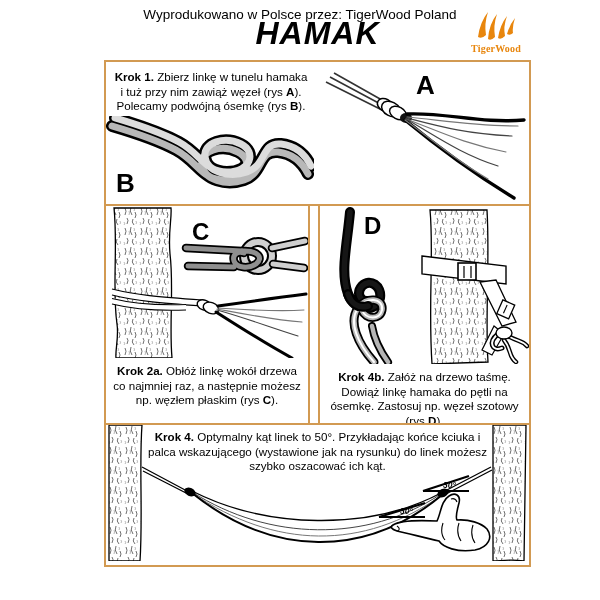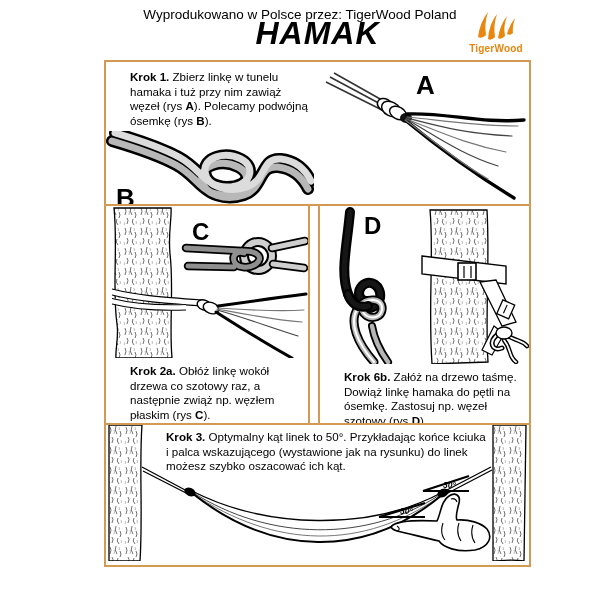--- a/index.html
+++ b/index.html
@@ -14,27 +14,27 @@
     font-family:"Liberation Sans",sans-serif;color:var(--ink);
   }
   .page{position:relative;width:600px;height:600px;background:#fff;}
   .content{position:absolute;left:104px;top:0;width:427px;}
   .header{position:relative;height:53px;}
   .title{
     text-align:center;font-size:32px;font-weight:bold;font-style:italic;
     letter-spacing:1px;padding-top:8px;
   }
   .logo{position:absolute;right:0;top:3px;width:70px;text-align:center;}
-  .logo-text{color:var(--logo-orange);font-weight:bold;font-size:10px;margin-top:-3px;letter-spacing:.2px;}
+  .logo-text{color:var(--logo-orange);font-weight:bold;font-size:10px;margin-top:-3px;letter-spacing:.2px;font-family:Liberation Serif, serif;}
   .frame{border:2px solid var(--accent);}
   .hrule{border-top:2px solid var(--accent);height:0;}
   .row1{height:142px;display:flex;overflow:hidden;}
   .r1-left{width:210px;padding-top:6px;}
   .r1-right{flex:1;position:relative;}
-  .step-text{font-size:11.6px;line-height:1.27;padding:2px 6px;margin-left:18px;}
+  .step-text{font-size:11.6px;line-height:1.27;text-align:center;padding:2px 6px;}
   .row2{display:flex;height:217px;overflow:hidden;}
   .cell-c{width:206px;border-right:2px solid var(--accent);}
   .cell-gap{width:9px;}
   .cell-d{flex:1;border-left:2px solid var(--accent);}
   .row3{position:relative;height:140px;overflow:hidden;}
   .row3 .step-text{position:absolute;left:36px;right:36px;top:3px;z-index:2;}
   .scene{position:absolute;left:1px;top:0;z-index:1;}
   .footer{text-align:center;margin-top:7px;font-size:13.5px;line-height:1.25;}
   svg text.fig-label{font-family:"Liberation Sans",sans-serif;font-weight:bold;}
   svg text.angle{font-family:"Liberation Sans",sans-serif;font-weight:bold;font-style:italic;}
@@ -138,21 +138,21 @@
               <circle cx="152" cy="50" r="14" stroke="#000" stroke-width="10"></circle>
               <circle cx="152" cy="50" r="14" stroke="#cfcfcf" stroke-width="6"></circle>
               <path d="M166,42 L199,35 M167,58 L198,62" stroke="#000" stroke-width="8.5"></path>
               <path d="M166,42 L199,35 M167,58 L198,62" stroke="#cfcfcf" stroke-width="5"></path>
               <path d="M80,42 L136,45 M82,60 L128,61" stroke="#000" stroke-width="8.5"></path>
               <path d="M136,45 C152,44 158,52 150,58 C143,63 130,62 128,55 C126,48 132,45 138,47" stroke="#000" stroke-width="8.5"></path>
               <path d="M80,42 L136,45 M82,60 L128,61" stroke="#8f8f8f" stroke-width="5"></path>
               <path d="M136,45 C152,44 158,52 150,58 C143,63 130,62 128,55 C126,48 132,45 138,47" stroke="#8f8f8f" stroke-width="5"></path>
             </g>
           </svg>
-          <div class="step-text"><b>Krok 2a.</b><span> Obłóż linkę wokół drzewa co szotowy raz, a następnie zwiąż np. węzłem płaskim (rys </span><b>C</b><span>).</span></div>
+          <div class="step-text"><b>Krok 2a.</b><span> Obłóż linkę wokół drzewa co najmniej raz, a następnie możesz np. węzłem płaskim (rys </span><b>C</b><span>).</span></div>
         </div>
         <div class="cell-gap"></div>
         <div class="cell-d">
           <svg width="209" height="158" viewBox="0 0 209 158">
             <text class="fig-label" x="44" y="28" font-size="24">D</text>
             <g fill="none" stroke-linecap="round">
               <path d="M30,6 C27,40 20,66 28,88 C34,104 56,108 60,92 C62,80 50,72 42,80 C36,87 40,96 48,95" stroke="#000" stroke-width="10"></path>
               <path d="M30,6 C27,40 20,66 28,88 C34,104 56,108 60,92 C62,80 50,72 42,80 C36,87 40,96 48,95" stroke="#161616" stroke-width="5.5"></path>
               <path d="M68,156 C58,142 54,132 52,120" stroke="#000" stroke-width="8"></path>
               <path d="M68,156 C58,142 54,132 52,120" stroke="#b5b5b5" stroke-width="4.5"></path>
@@ -177,28 +177,28 @@
             <g fill="none" stroke-linecap="round">
               <path d="M178,128 C168,136 172,146 182,142" stroke="#000" stroke-width="5"></path>
               <path d="M178,128 C168,136 172,146 182,142" stroke="#fff" stroke-width="2"></path>
               <path d="M188,130 C198,136 202,134 207,140" stroke="#000" stroke-width="4.5"></path>
               <path d="M188,130 C198,136 202,134 207,140" stroke="#fff" stroke-width="1.8"></path>
               <path d="M184,134 C192,144 188,150 196,156" stroke="#000" stroke-width="4.5"></path>
               <path d="M184,134 C192,144 188,150 196,156" stroke="#fff" stroke-width="1.8"></path>
               <ellipse cx="184" cy="127" rx="8" ry="6" fill="#fff" stroke="#000" stroke-width="1.4"></ellipse>
             </g>
           </svg>
-          <div class="step-text"><b>Krok 6b.</b><span> Załóż na drzewo taśmę. Dowiąż linkę hamaka do pętli na ósemkę. Zastosuj np. węzeł szotowy (rys </span><b>D</b><span>).</span></div>
+          <div class="step-text"><b>Krok 4b.</b><span> Załóż na drzewo taśmę. Dowiąż linkę hamaka do pętli na ósemkę. Zastosuj np. węzeł szotowy (rys </span><b>D</b><span>).</span></div>
         </div>
       </div>
 
       <div class="hrule"></div>
 
       <div class="row3">
-        <div class="step-text"><b>Krok 3.</b><span> Optymalny kąt linek to 50°. Przykładając końce kciuka i palca wskazującego (wystawione jak na rysunku) do linek możesz szybko oszacować ich kąt.</span></div>
+        <div class="step-text"><b>Krok 4.</b><span> Optymalny kąt linek to 50°. Przykładając końce kciuka i palca wskazującego (wystawione jak na rysunku) do linek możesz szybko oszacować ich kąt.</span></div>
         <svg class="scene" width="421" height="136" viewBox="0 0 421 136">
           <path d="M2,0 L35,0 C32,40 36,90 33,136 L2,136 Z" fill="url(#bark)" stroke="#000" stroke-width="1.3"></path>
           <path d="M386,0 L419,0 L417,136 C402,134 394,136 386,136 Z" fill="url(#bark)" stroke="#000" stroke-width="1.3"></path>
           <g fill="none" stroke="#000">
             <path d="M35,42 L80,66 M36,46 L81,69" stroke-width="1.3"></path>
             <path d="M338,66 L384,42 M339,69 L385,45" stroke-width="1.3"></path>
             <path d="M85,66 C160,104 262,106 334,68" stroke-width="1.3"></path>
             <path d="M85,67 C162,116 260,118 334,69" stroke="#444" stroke-width="1"></path>
             <path d="M85,68 C168,124 256,126 335,70" stroke="#777" stroke-width="1"></path>
             <path d="M85,68 C165,132 258,134 335,70" stroke-width="2"></path>

